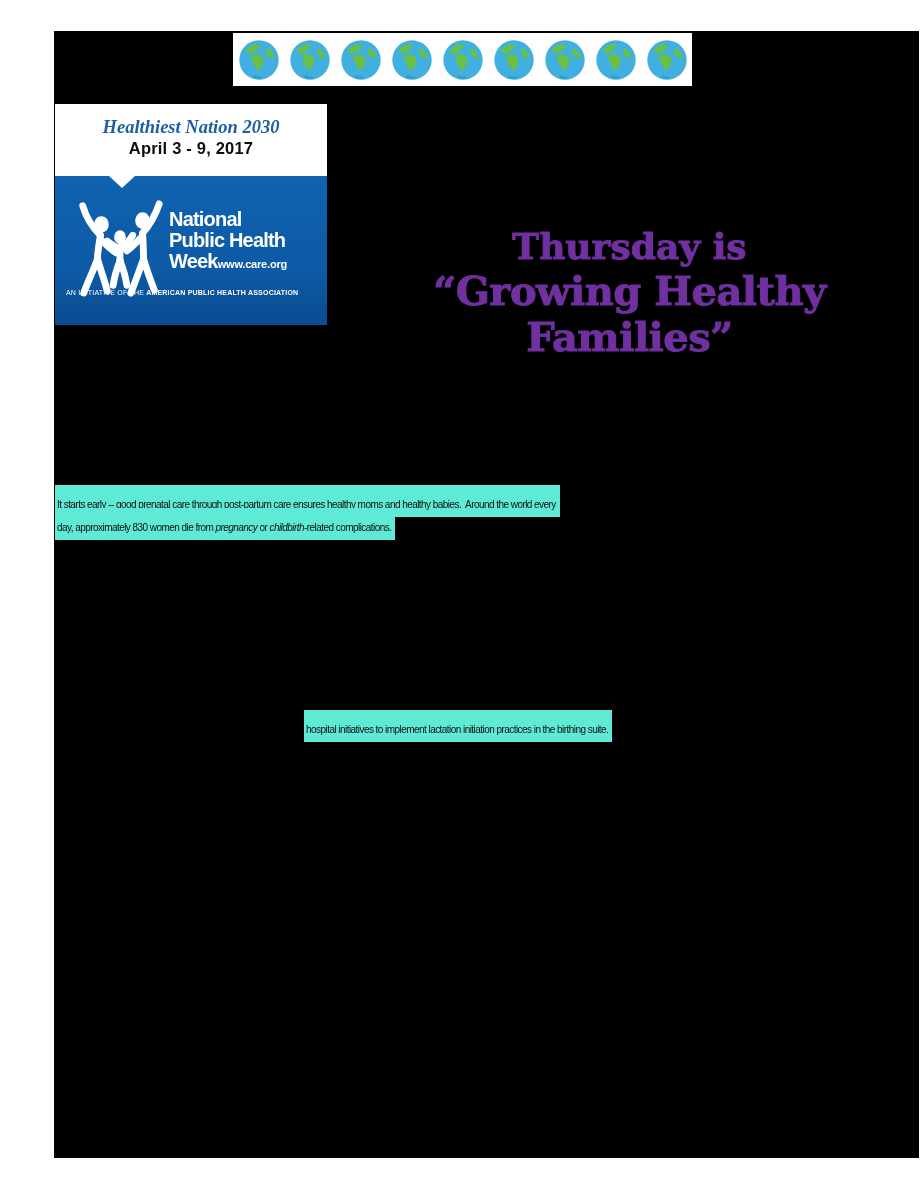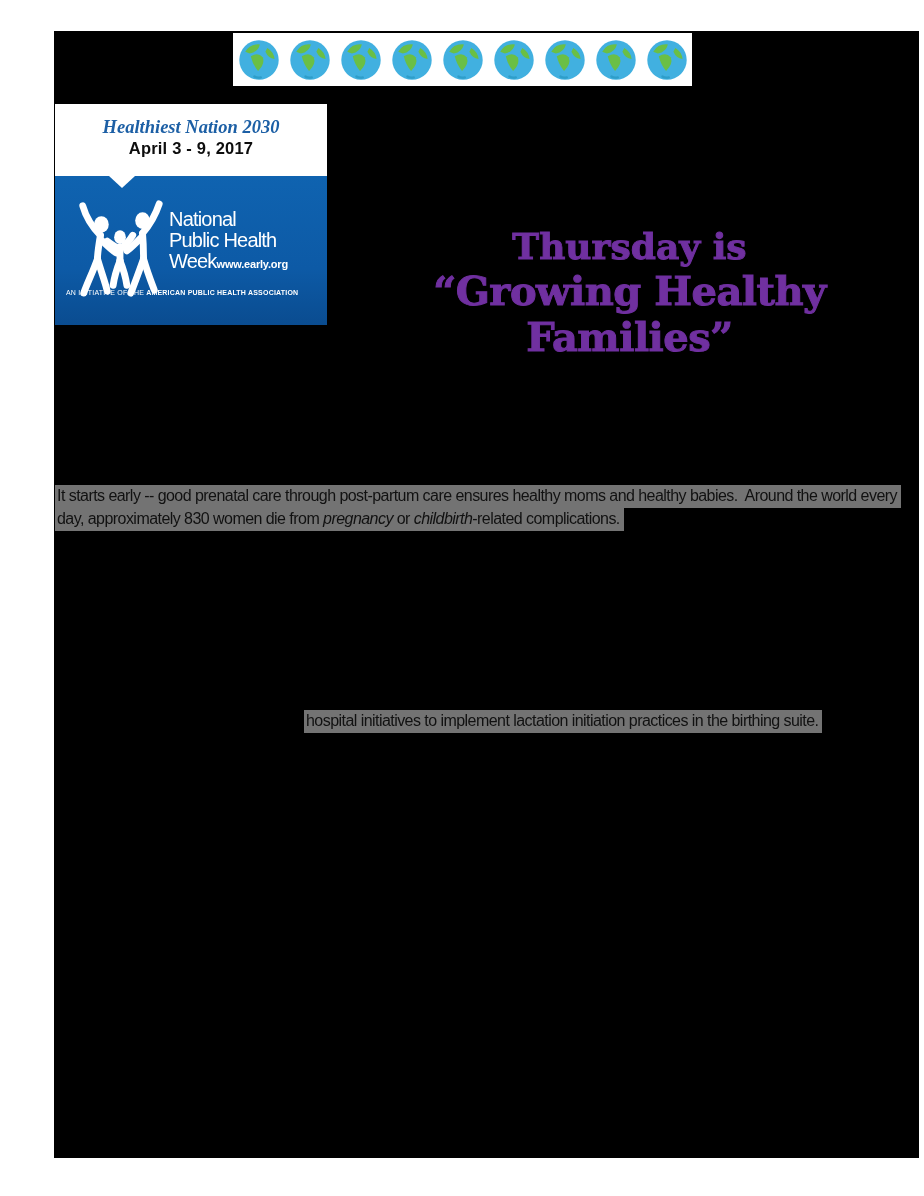--- a/index.html
+++ b/index.html
@@ -32,39 +32,39 @@
     position:absolute;left:55px;top:176px;width:272px;height:149px;
     background:linear-gradient(180deg,#0f63b0 0%,#0d5aa6 62%,#0a4c90 100%);
   }
   .logo-notch{
     position:absolute;top:0;left:54px;width:0;height:0;
     border-left:13px solid transparent;border-right:13px solid transparent;
     border-top:12px solid #ffffff;
   }
   .family{position:absolute;left:16px;top:20px;}
   .logo-text{position:absolute;left:114px;top:33px;color:#ffffff;}
-  .logo-word{font-size:20px;font-weight:normal;line-height:21px;letter-spacing:-0.8px;white-space:nowrap;}
+  .logo-word{font-size:20px;font-weight:bold;line-height:21px;letter-spacing:-0.8px;white-space:nowrap;}
   .week-row{display:flex;align-items:baseline;}
   .logo-url{font-size:11px;font-weight:bold;letter-spacing:-0.2px;}
   .tagline{
     position:absolute;left:11px;top:113px;color:#ffffff;font-size:7px;
     letter-spacing:0.2px;white-space:nowrap;
   }
   .tagline b{font-weight:bold;}
 
   
   .heading{position:absolute;left:340px;top:224px;width:579px;text-align:center;
     font-family:"DejaVu Serif",serif;font-weight:bold;color:#7030a0;}
   .heading-line1{font-size:36px;line-height:44px;-webkit-text-stroke:1px currentColor;}
   .heading-line2{font-size:40px;line-height:46px;-webkit-text-stroke:1px currentColor;letter-spacing:-0.5px;}
 
   
   .band{
-    position:absolute;background:#737373;color:#111111;font-size:16px;
-    letter-spacing:-0.55px;line-height:18px;padding:2px 4px 3px 2px;white-space:pre;
+    position:absolute;background:#5eead4;color:#111111;font-size:10px;
+    letter-spacing:-0.55px;line-height:18px;padding:11px 4px 3px 2px;white-space:pre;
   }
   .band i{font-style:italic;margin-top:22px;}
   .band1l1{left:55px;top:485px;}
   .band1l2{left:55px;top:508px;}
   .band2{left:304px;top:710px;}
 </style>
 </head>
 <body>
 
 <div class="page">
@@ -191,21 +191,21 @@
         <ellipse cx="31" cy="29" rx="7.5" ry="8.5"></ellipse>
         <ellipse cx="50" cy="42" rx="6" ry="7"></ellipse>
         <ellipse cx="73" cy="25" rx="7.5" ry="8.5"></ellipse>
       </g>
     </svg>
     <div class="logo-text">
       <div class="logo-word">National</div>
       <div class="logo-word">Public Health</div>
       <div class="week-row">
         <span class="logo-word">Week</span>
-        <span class="logo-url">www.early.org</span>
+        <span class="logo-url">www.care.org</span>
       </div>
     </div>
     <div class="tagline"><span>AN INITIATIVE OF THE </span><b>AMERICAN PUBLIC HEALTH ASSOCIATION</b></div>
   </div>
 
   <div class="heading" style="color: rgb(112, 48, 160);">
     <div class="heading-line1">Thursday is</div>
     <div class="heading-line2">“Growing Healthy Families”</div>
   </div>
 

